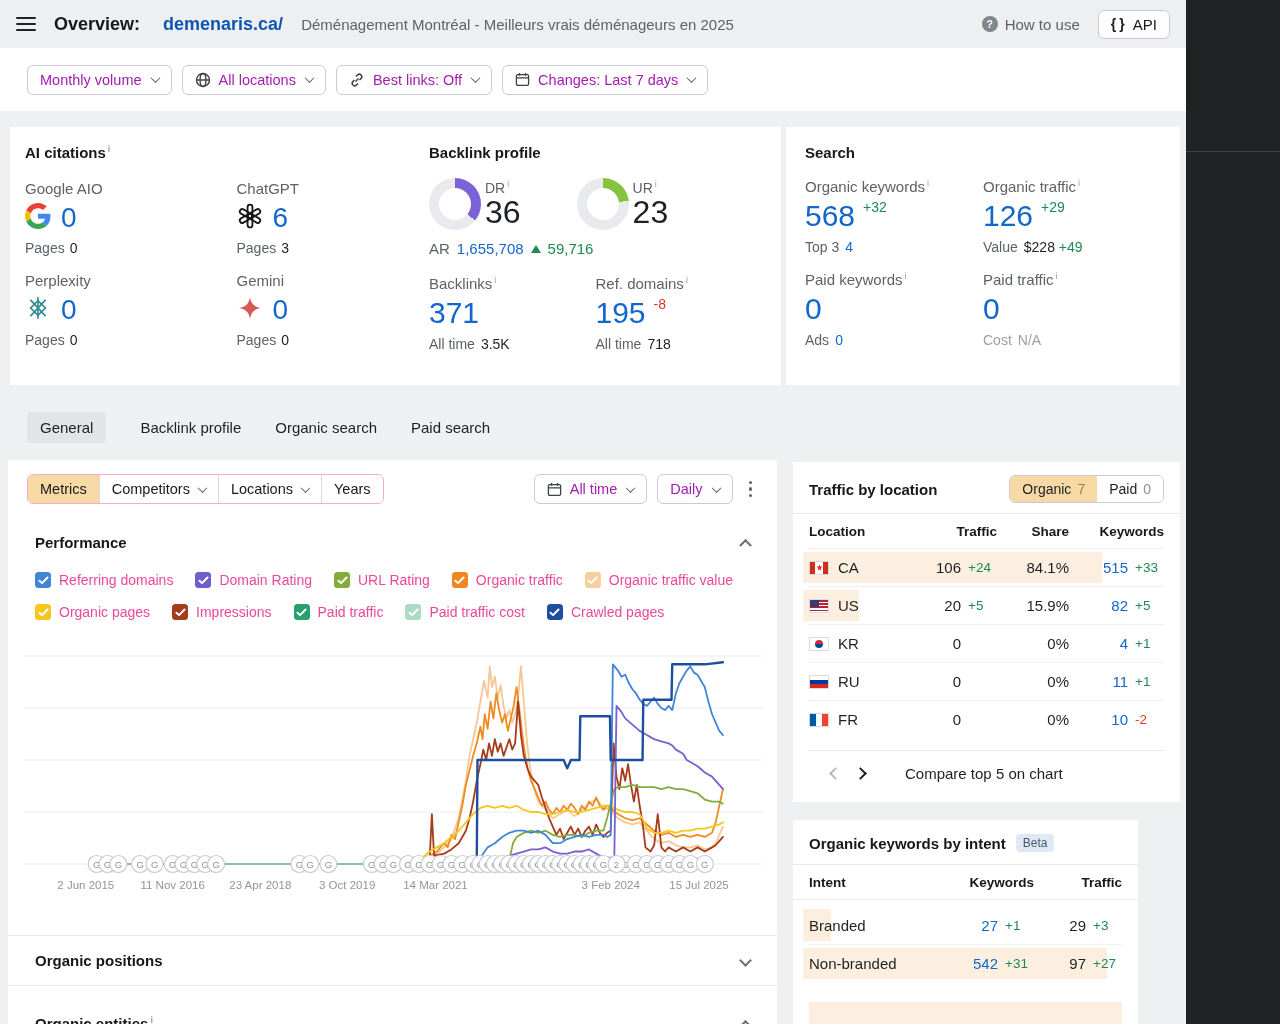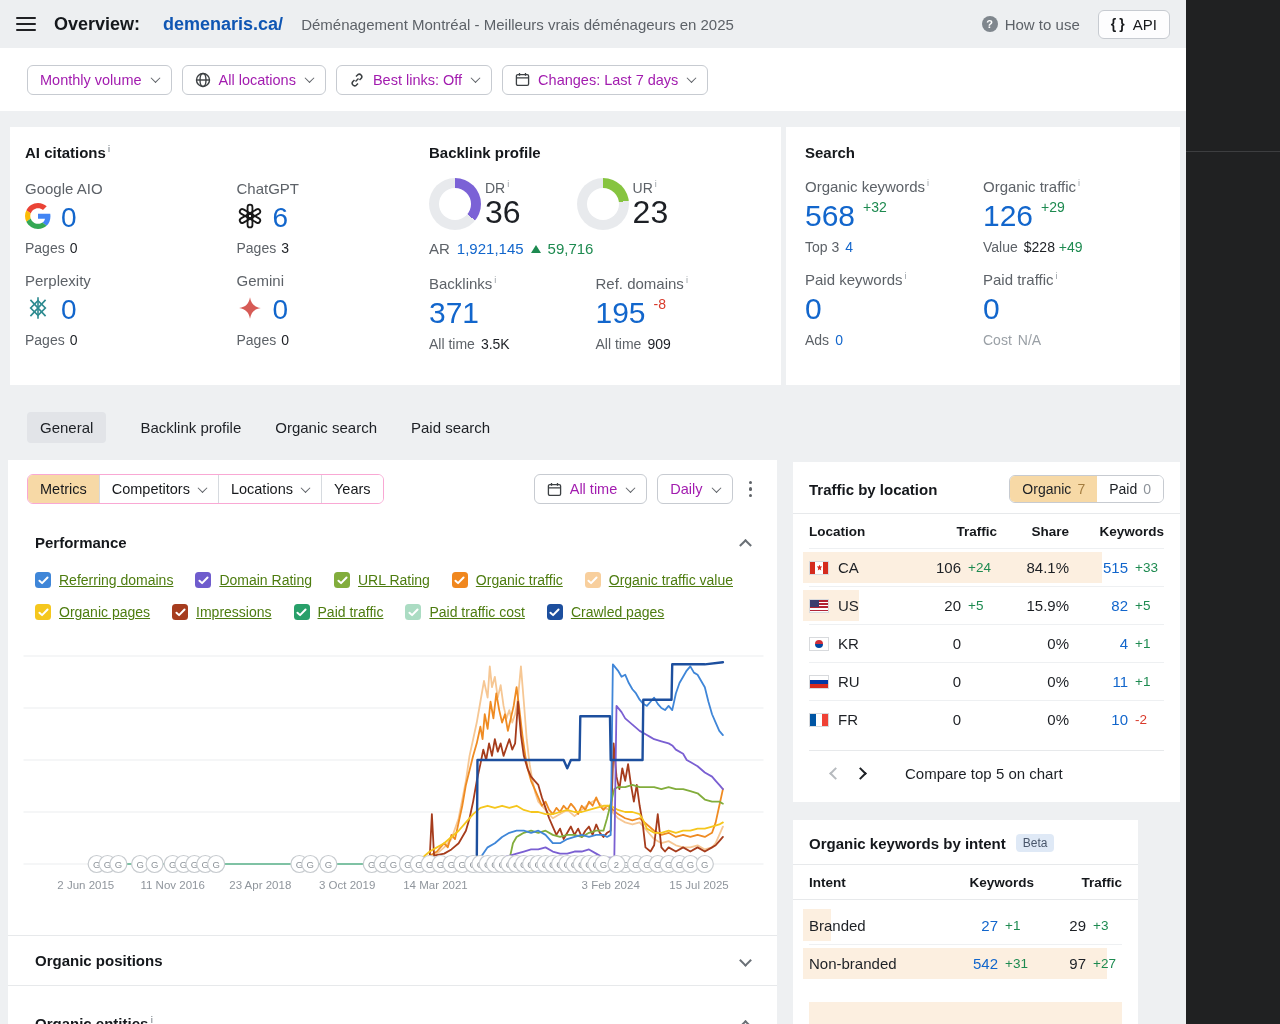--- a/index.html
+++ b/index.html
@@ -85,21 +85,21 @@
   .perf-title { font-size:15px; font-weight:700; color:#15181c; }
   .chev { width:9px; height:9px; border-right:2px solid #6a7076; border-bottom:2px solid #6a7076; display:inline-block; }
   .chev.up { transform:rotate(-135deg) translate(-2px,-2px); }
   .chev.down { transform:rotate(45deg); }
   .perf-head .chev { margin-left:auto; cursor:pointer; }
   .chk-row { position:absolute; left:27px; right:12px; display:flex; gap:22px; align-items:center; }
   #chk-row-1 { top:112px; } #chk-row-2 { top:144px; }
   .chk-item { display:flex; align-items:center; gap:8px; cursor:pointer; white-space:nowrap; }
   .chk-box { width:16px; height:16px; border-radius:3.5px; display:flex; align-items:center; justify-content:center; }
   .chk-box svg { width:11px; height:9px; }
-  .chk-label { font-size:14px; color:#4d7c0f;text-decoration:underline; }
+  .chk-label { font-size:14px; color:#ec4899; }
   .chart-wrap { position:absolute; left:12px; right:10px; top:186px; height:266px; }
   .sec-row { position:absolute; left:0; right:0; height:50px; border-top:1px solid #e7e9eb; display:flex; align-items:center; padding:0 27px; cursor:pointer; }
   .sec-title { font-size:15px; font-weight:700; color:#15181c; }
   .sec-row .chev { margin-left:auto; }
   #sec-positions { top:475px; }
   #sec-entities { top:525px; height:75px; }
 
   
   #panel-traffic { left:793px; top:462px; width:387px; height:340px; }
   .tp-head { display:flex; align-items:center; padding:13px 16px 10px; }
@@ -282,39 +282,39 @@
       <div class="donut-group">
         <span class="donut" id="ur-donut" style="background: conic-gradient(rgb(134, 196, 64) 0deg, rgb(134, 196, 64) 23%, rgb(232, 234, 237) 23%, rgb(232, 234, 237) 100%);"></span>
         <span>
           <div class="donut-label"><span>UR</span><span class="sup-i">i</span></div>
           <div class="donut-val">23</div>
         </span>
       </div>
     </div>
     <div class="ar-row">
       <span>AR</span>
-      <span class="ar-val">1,921,145</span>
+      <span class="ar-val">1,655,708</span>
       <span class="tri-up"></span>
       <span class="delta-g">59,716</span>
     </div>
     <div class="bl-grid">
       <div>
         <div class="m-label"><span>Backlinks</span><span class="sup-i">i</span></div>
         <div class="m-big">
             <span>371</span>
           </div>
         <div class="m-foot"><span>All time</span><b>3.5K</b></div>
       </div>
       <div>
         <div class="m-label"><span>Ref. domains</span><span class="sup-i">i</span></div>
         <div class="m-big">
             <span>195</span>
             <span class="sm-delta delta-r">-8</span>
           </div>
-        <div class="m-foot"><span>All time</span><b>909</b></div>
+        <div class="m-foot"><span>All time</span><b>718</b></div>
       </div>
     </div>
   </div>
 
   <div class="card" id="card-search">
     <span class="card-title">Search</span>
     <div class="s-grid">
       <div>
         <div class="m-label"><span>Organic keywords</span><span class="sup-i">i</span></div>
         <div class="m-big">

